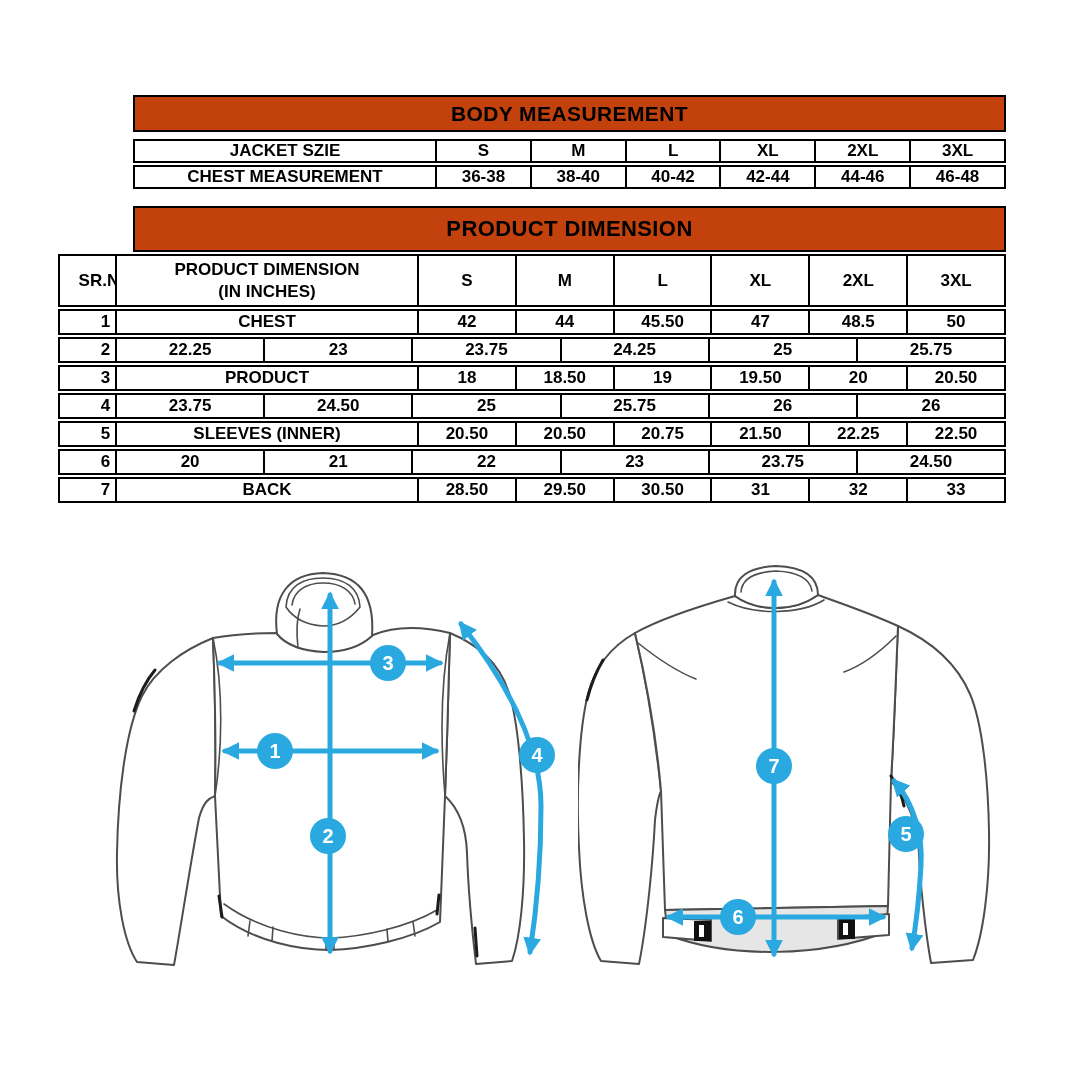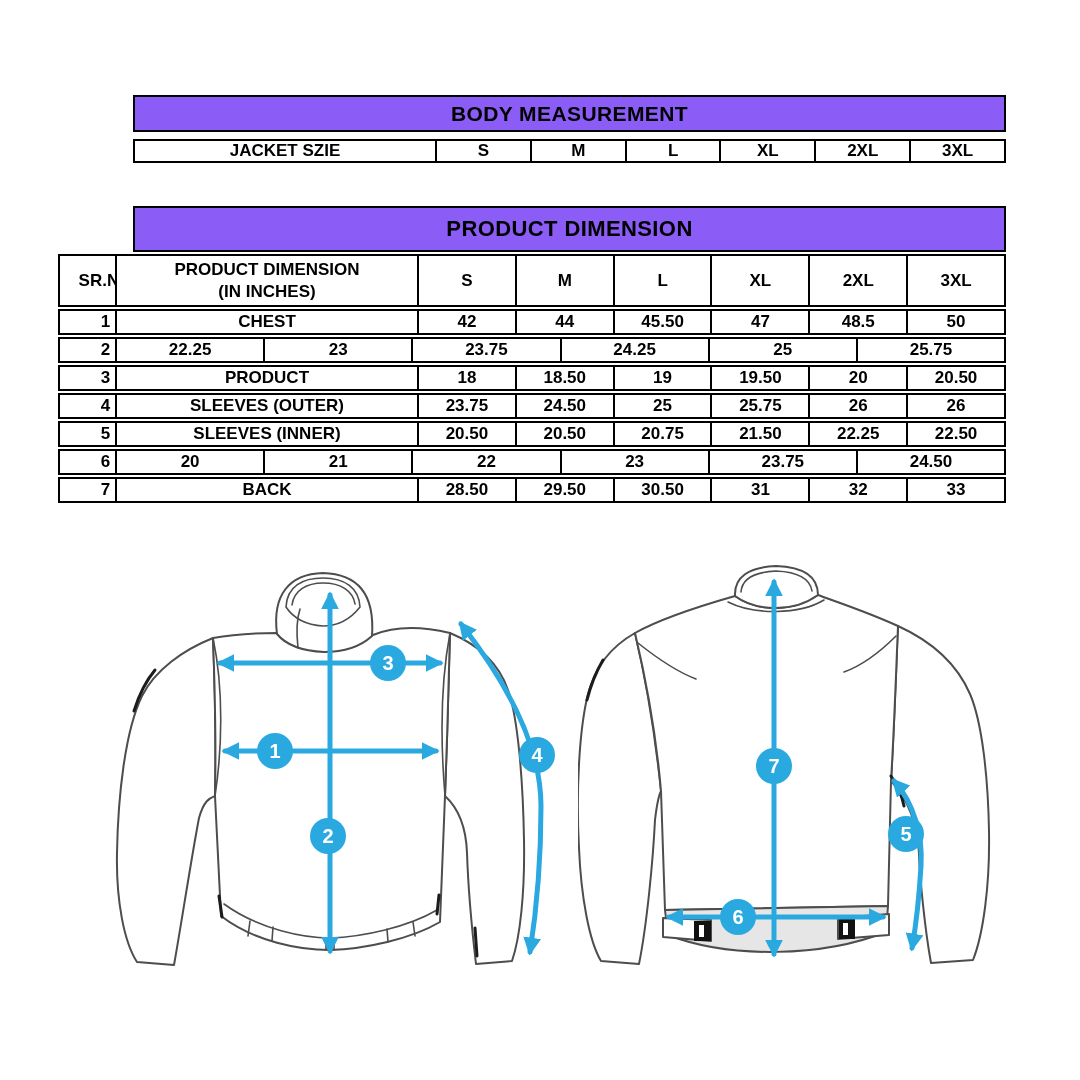--- a/index.html
+++ b/index.html
@@ -6,21 +6,21 @@
   html,body { width:1080px; height:1080px; }
   body {
     position:relative;
     background:#ffffff;
     font-family:"Liberation Sans","DejaVu Sans",sans-serif;
     color:#000;
     overflow:hidden;
   }
   .bar {
     position:absolute; left:133px; width:873px;
-    background:#8b5cf6; border:2px solid #000;
+    background:#c2410c; border:2px solid #000;
     display:flex; align-items:center; justify-content:center;
     font-weight:700; letter-spacing:.4px;
   }
   #bm-bar { top:95px;  height:37px; font-size:21px; }
   #pd-bar { top:206px; height:46px; font-size:22px; }
 
   .tbl { position:absolute; }
   #bm-tbl { left:133px; top:139px; width:873px; }
   #pd-tbl { left:58px;  top:254px; width:948px; }
 
@@ -66,20 +66,29 @@
 </div>
 <div class="tbl" id="bm-tbl">
     <div class="trow">
       <div class="cell c-label">JACKET SZIE</div>
       <div class="cell c-val">S</div>
       <div class="cell c-val">M</div>
       <div class="cell c-val">L</div>
       <div class="cell c-val">XL</div>
       <div class="cell c-val">2XL</div>
       <div class="cell c-val">3XL</div>
+    </div>
+    <div class="trow">
+      <div class="cell c-label">CHEST MEASUREMENT</div>
+      <div class="cell c-val">36-38</div>
+      <div class="cell c-val">38-40</div>
+      <div class="cell c-val">40-42</div>
+      <div class="cell c-val">42-44</div>
+      <div class="cell c-val">44-46</div>
+      <div class="cell c-val">46-48</div>
     </div>
   </div>
 
 <div class="bar" id="pd-bar">
   <span>PRODUCT DIMENSION</span>
 </div>
 <div class="tbl" id="pd-tbl">
     <div class="trow head">
       <div class="cell c-srno">SR.NO</div>
       <div class="cell c-name">
@@ -117,21 +126,20 @@
       <div class="cell c-name">PRODUCT</div>
       <div class="cell c-val">18</div>
       <div class="cell c-val">18.50</div>
       <div class="cell c-val">19</div>
       <div class="cell c-val">19.50</div>
       <div class="cell c-val">20</div>
       <div class="cell c-val">20.50</div>
     </div>
     <div class="trow">
       <div class="cell c-srno">4</div>
-      <div class="cell c-name">SLEEVES (OUTER)</div>
       <div class="cell c-val">23.75</div>
       <div class="cell c-val">24.50</div>
       <div class="cell c-val">25</div>
       <div class="cell c-val">25.75</div>
       <div class="cell c-val">26</div>
       <div class="cell c-val">26</div>
     </div>
     <div class="trow">
       <div class="cell c-srno">5</div>
       <div class="cell c-name">SLEEVES (INNER)</div>

